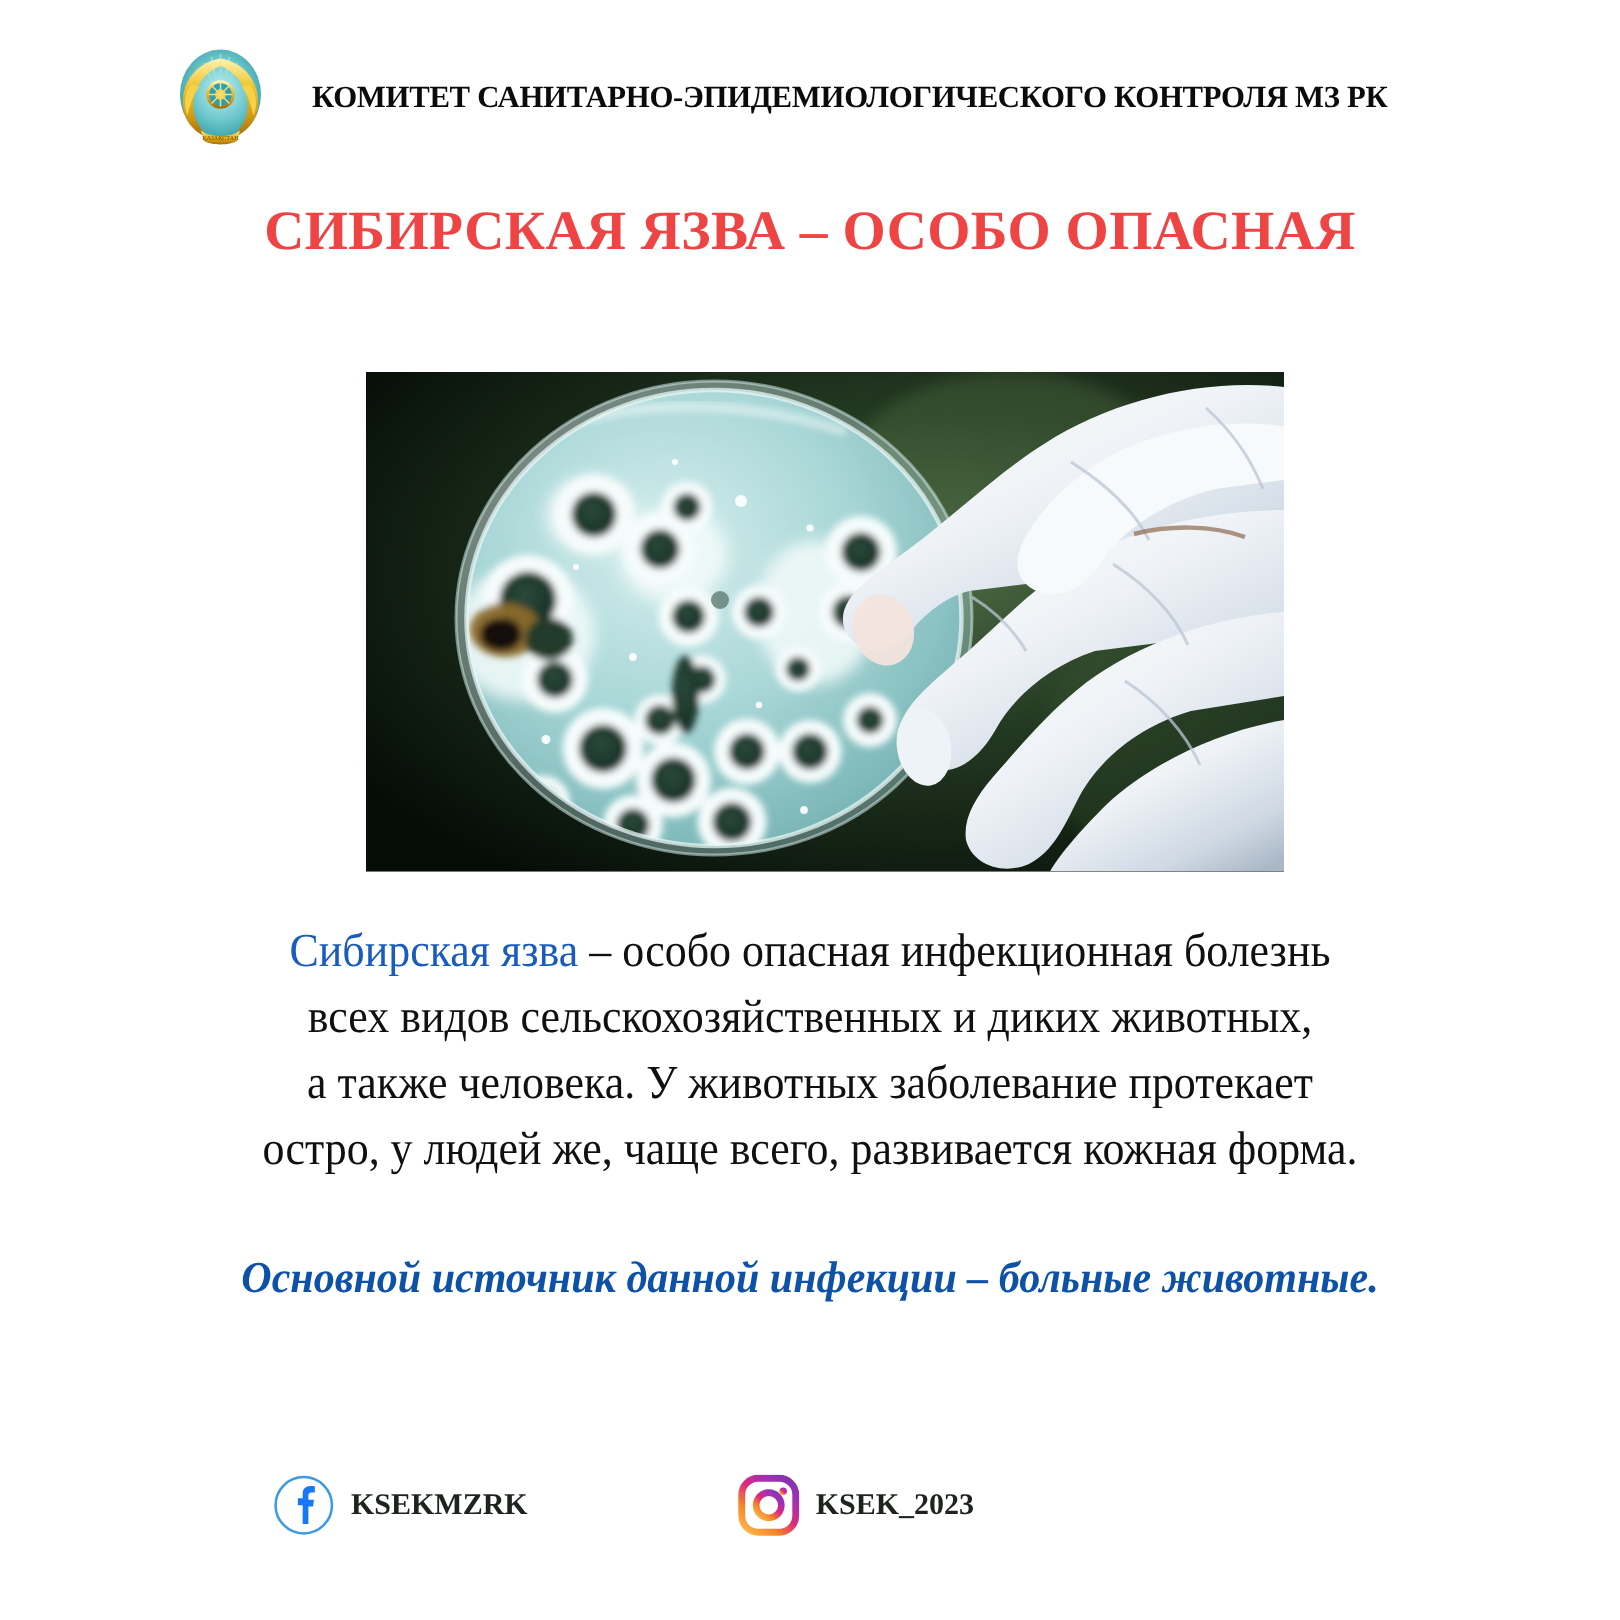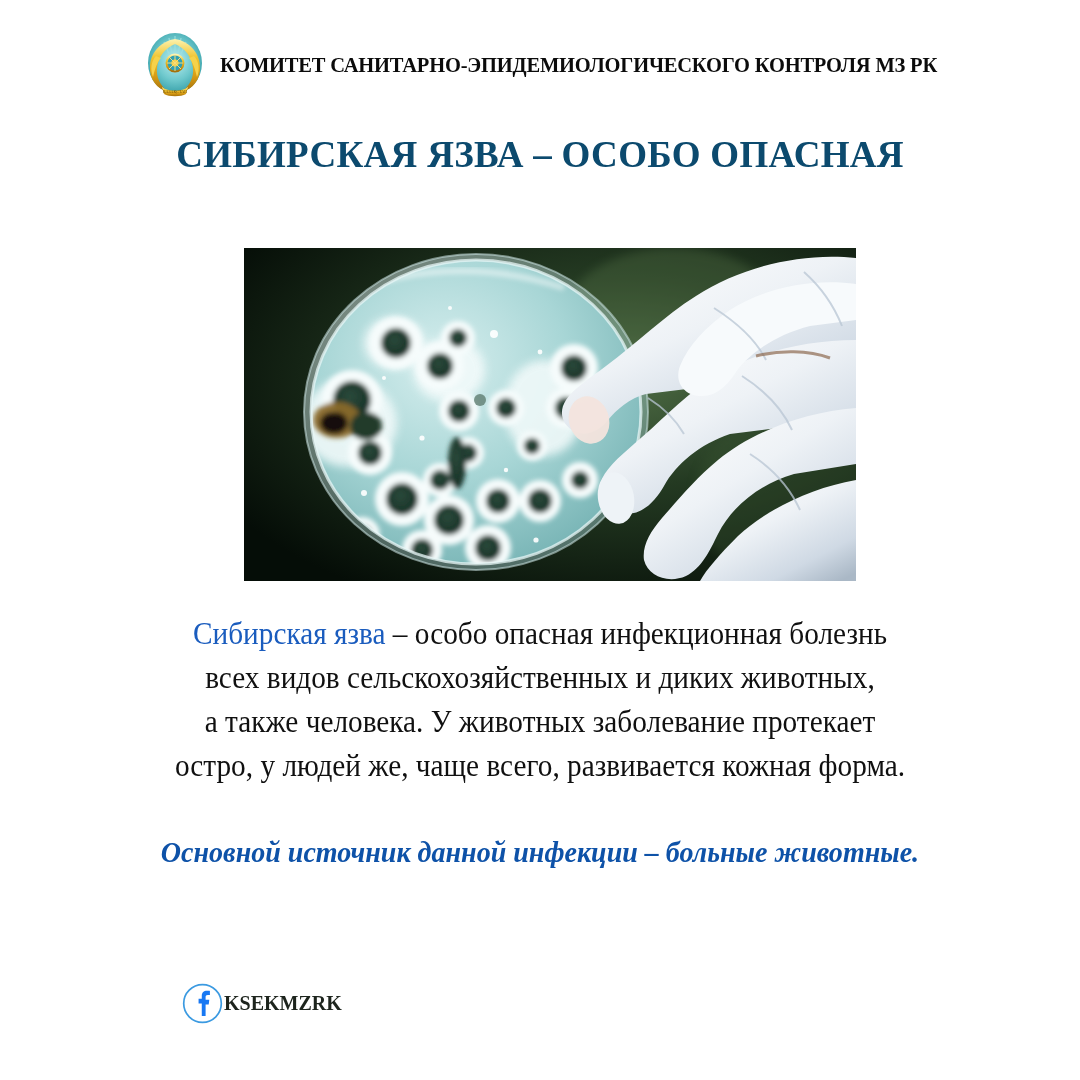--- a/index.html
+++ b/index.html
@@ -14,24 +14,24 @@
     font-family: "Liberation Serif", "DejaVu Serif", serif;
     color: #111111;
     position: relative;
     overflow: hidden;
   }
 
   
   .header {
     position: absolute;
     top: 30px;
-    left: 144px;
+    left: 116px;
     display: flex;
     align-items: center;
-    gap: 14px;
+    gap: 30px;
   }
   .emblem {
     width: 62px;
     height: 70px;
     flex: 0 0 auto;
   }
   .header-title {
     font-family: "Liberation Serif", "DejaVu Serif", serif;
     font-weight: bold;
     font-size: 20.5px;
@@ -40,21 +40,21 @@
     white-space: nowrap;
   }
 
   
   .main-title {
     position: absolute;
     top: 132px;
     left: 140px;
     width: 800px;
     text-align: center;
-    color: #0c4a6e;
+    color: #ef4444;
     font-family: "Liberation Serif", "DejaVu Serif", serif;
     font-weight: bold;
     font-size: 37px;
     line-height: 1.25;
     letter-spacing: 0.3px;
   }
 
   
   .photo-frame {
     position: absolute;
@@ -103,21 +103,21 @@
     position: absolute;
     top: 983px;
     left: 182px;
     width: 716px;
     display: flex;
     align-items: center;
   }
   .social {
     display: flex;
     align-items: center;
-    gap: 1px;
+    gap: 11px;
   }
   .social-fb    { margin-right: 140px; }
   .social-ig    { margin-right: 130px; }
   .social-icon  { width: 41px; height: 41px; flex: 0 0 auto; display:block; }
   .social-label {
     font-family: "Liberation Serif", "DejaVu Serif", serif;
     font-weight: bold;
     font-size: 20px;
     color: #1d241d;
     white-space: nowrap;
@@ -349,15 +349,34 @@
   <div class="social social-fb">
     <span class="social-icon">
       <svg viewBox="0 0 41 41" xmlns="http://www.w3.org/2000/svg" aria-hidden="true">
         <circle cx="20.5" cy="20.5" r="18.8" fill="#ffffff" stroke="#3b9ae1" stroke-width="1.7"></circle>
         <path d="M23.6 21.4h3.1l.6-4.6h-3.7v-2.6c0-1.3.4-2.2 2.3-2.2h2V7.9c-.35-.05-1.6-.16-3.05-.16-3.02 0-5.08 1.84-5.08 5.22v2.9h-3.2v4.6h3.2V33h3.83Z" fill="#1878f3"></path>
       </svg>
     </span>
     <span class="social-label">KSEKMZRK</span>
   </div>
 
+  <div class="social social-ig">
+    <span class="social-icon">
+      <svg viewBox="0 0 41 41" xmlns="http://www.w3.org/2000/svg" aria-hidden="true">
+        <defs>
+          <linearGradient id="igGrad" x1="0.1" y1="1" x2="0.9" y2="0">
+            <stop offset="0%" stop-color="#fdb44c"></stop>
+            <stop offset="26%" stop-color="#f58529"></stop>
+            <stop offset="52%" stop-color="#dd2a7b"></stop>
+            <stop offset="78%" stop-color="#a52fb6"></stop>
+            <stop offset="100%" stop-color="#8134af"></stop>
+          </linearGradient>
+        </defs>
+        <rect x="2.5" y="2.5" width="36" height="36" rx="11" ry="11" fill="none" stroke="url(#igGrad)" stroke-width="4.6"></rect>
+        <circle cx="20.5" cy="20.5" r="8.4" fill="none" stroke="url(#igGrad)" stroke-width="4.4"></circle>
+        <circle cx="30.1" cy="11.2" r="2.5" fill="url(#igGrad)"></circle>
+      </svg>
+    </span>
+    <span class="social-label">KSEK_2023</span>
+  </div>
 
 
 </div>
 
 </body></html>

